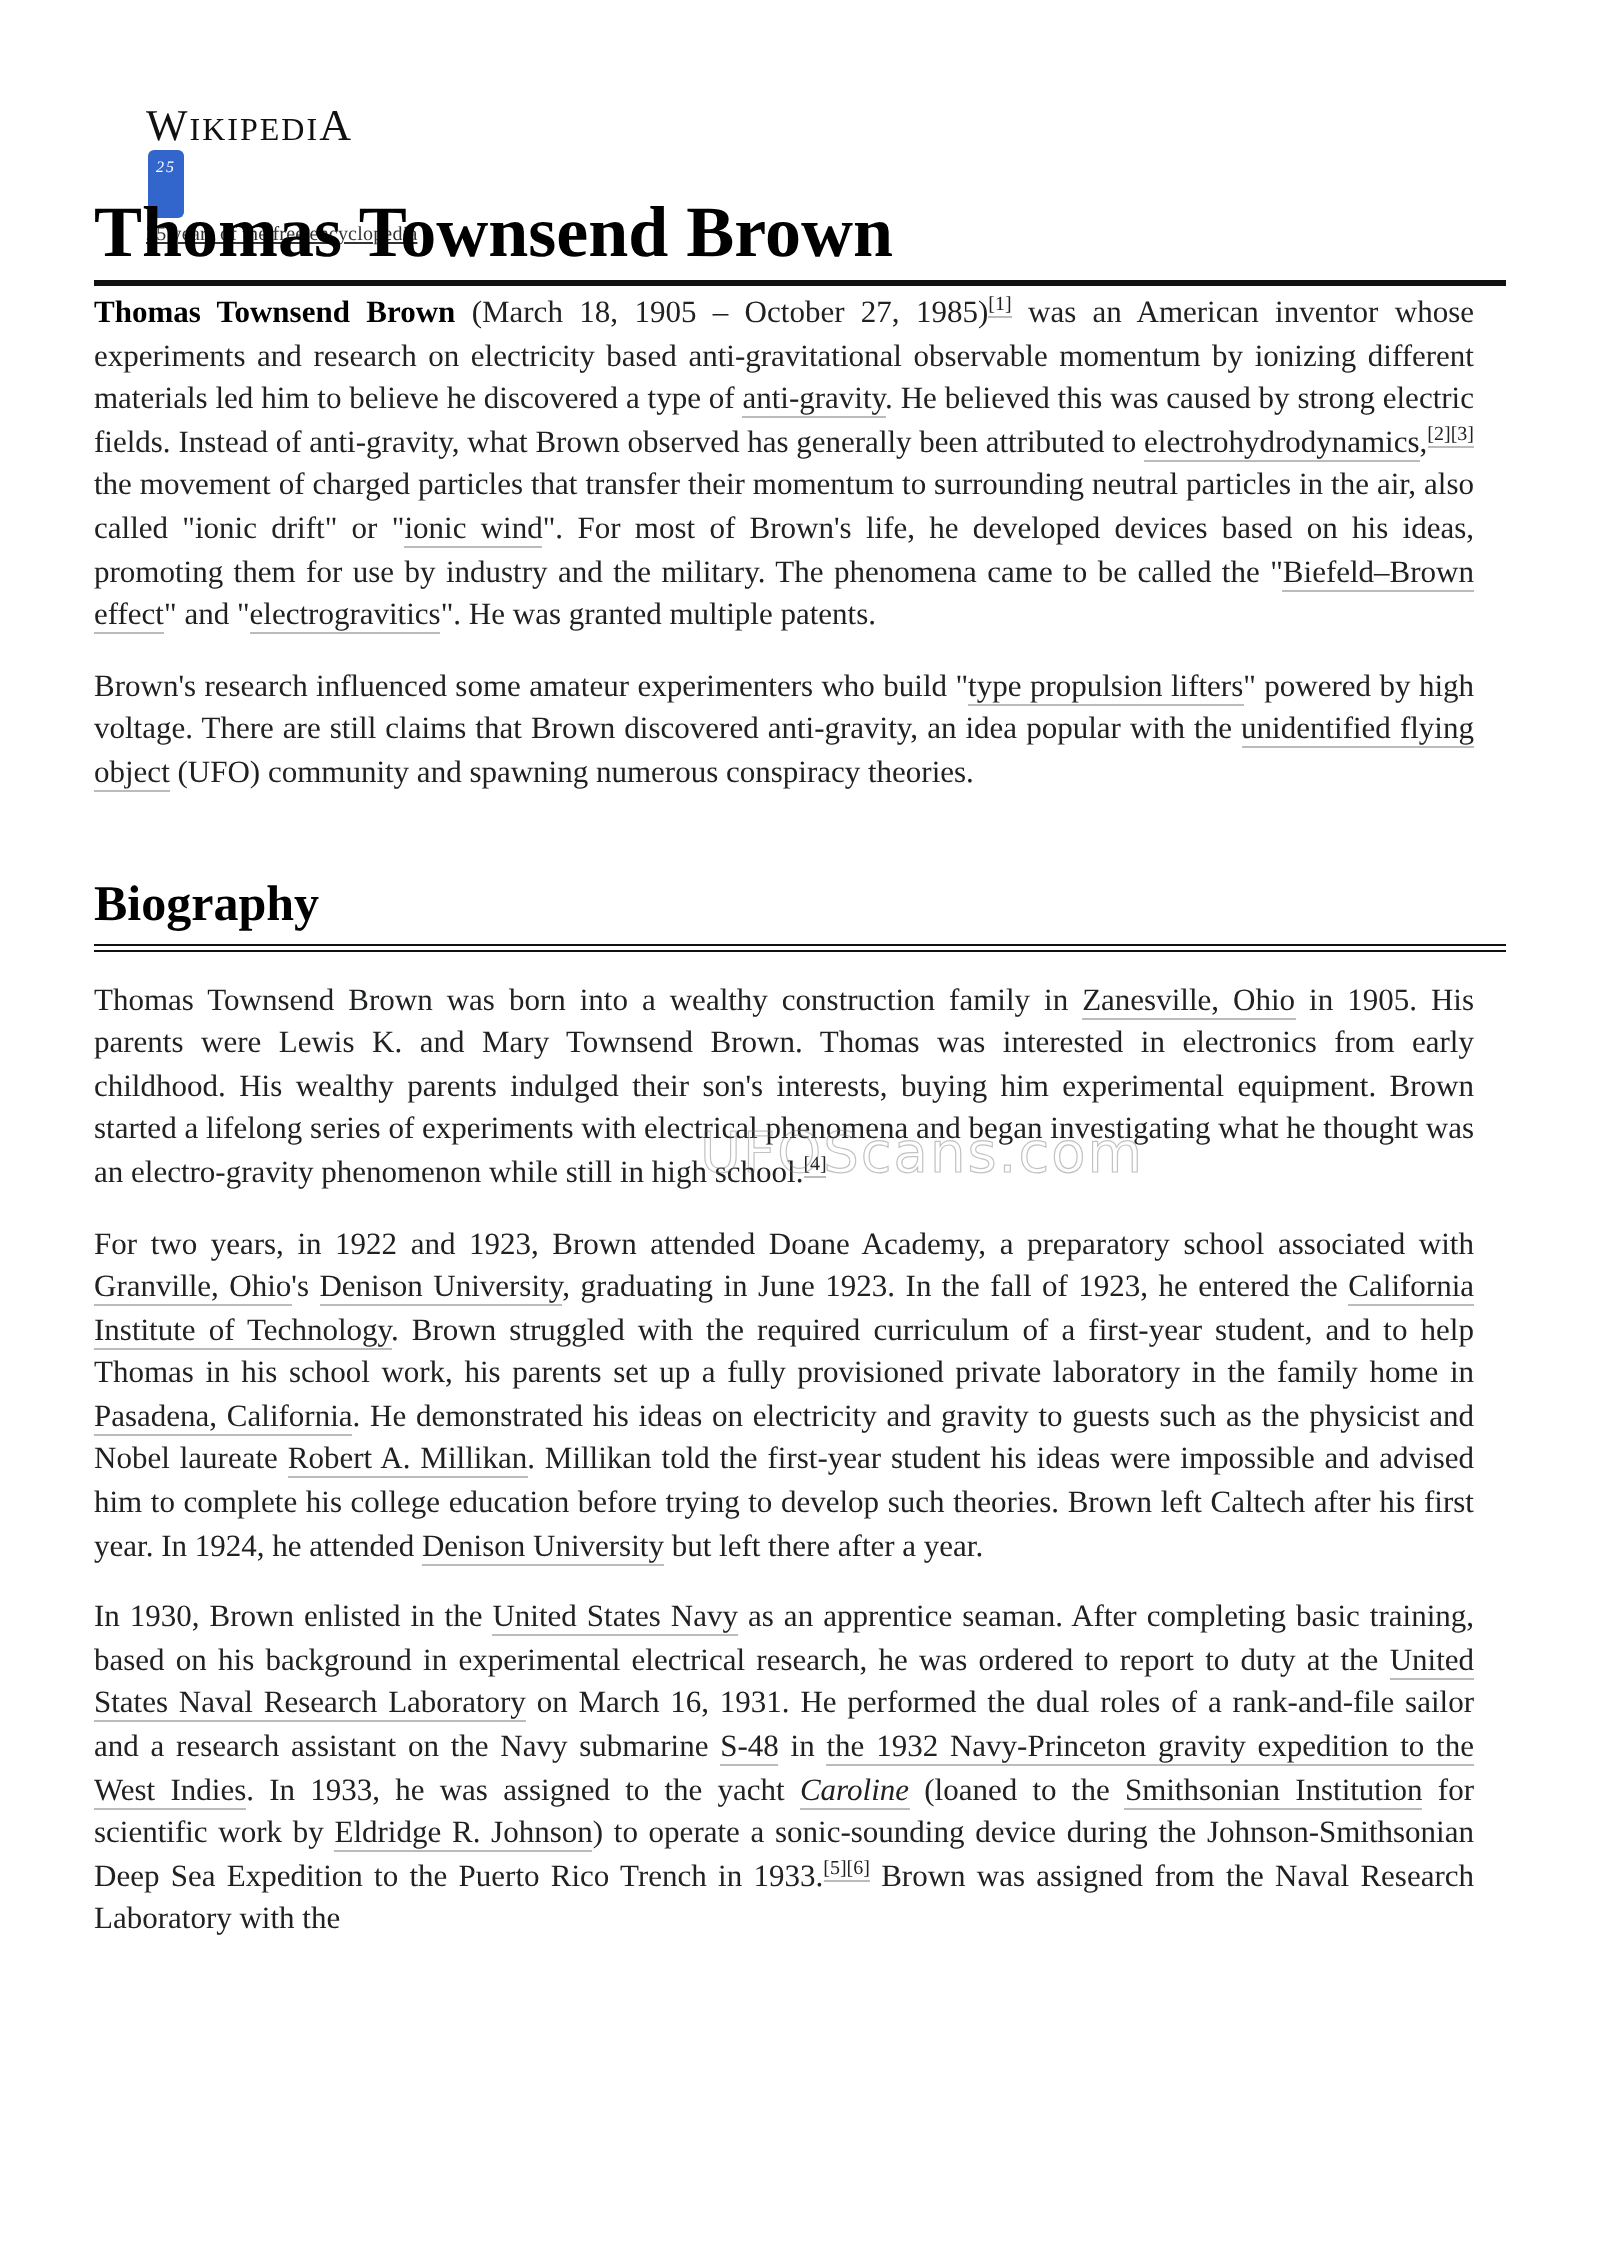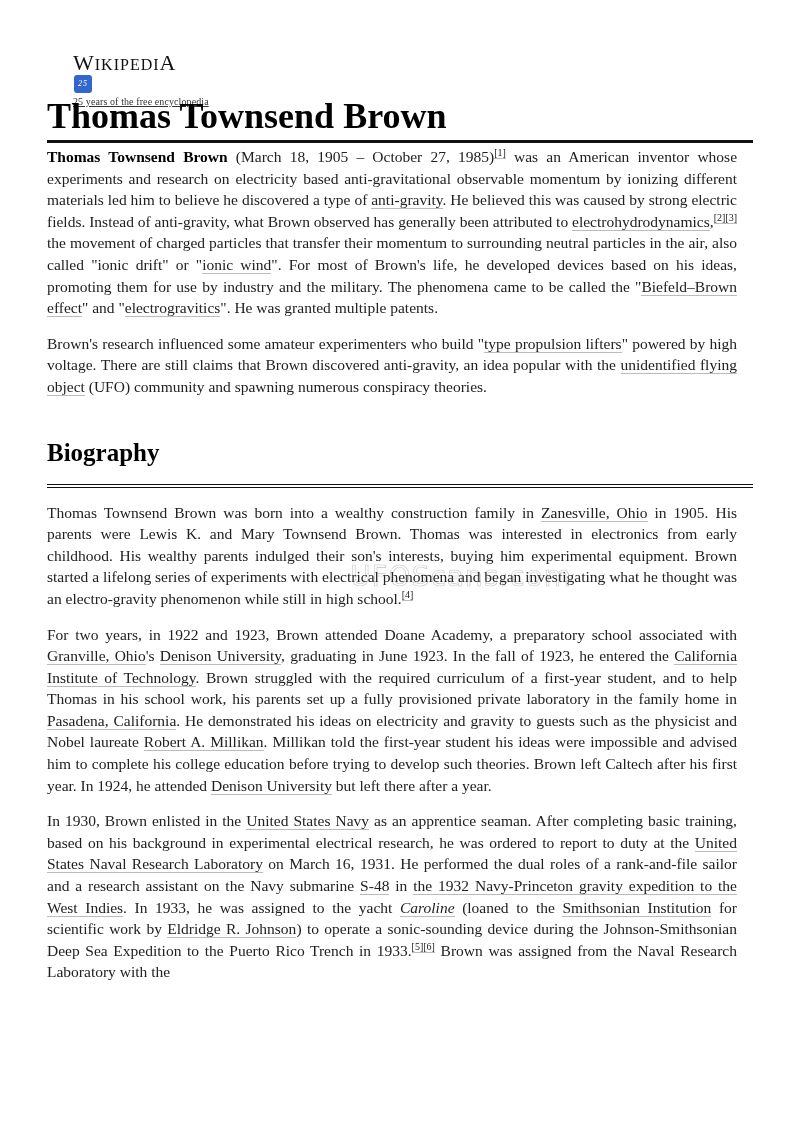--- a/index.html
+++ b/index.html
@@ -10,21 +10,21 @@
   }
   .page { position: absolute; left: 47px; top: 0; width: 706px; }
   .logo { position: absolute; left: 26px; top: 50px; }
   .wordmark {
     font-family: "Liberation Serif", serif; font-size: 20px; letter-spacing: 1px;
     color: #111; display: flex; align-items: flex-start; white-space: nowrap; flex-direction: column;
   }
   .wordmark .big { font-size: 22px; }
   .wordmark .sc { font-size: 16px; }
   .puzzle {
-    display: inline-block; width: 18px; height: 18px; margin-left: 1px;
+    display: inline-block; width: 18px; height: 34px; margin-left: 1px;
     background: #3366cc; border-radius: 3px; position: relative; top: -1px;
     color: #fff; font-size: 8px; line-height: 18px; text-align: center; font-style: italic;
   }
   .tagline {
     font-family: "Liberation Serif", serif; font-size: 10px; color: #333;
     margin-top: 2px; letter-spacing: 0.1px; text-decoration: underline;
   }
   h1 {
     position: absolute; left: 0; top: 94px; width: 706px; margin: 0;
     font-family: "Liberation Serif", serif; font-weight: bold; font-size: 36px;
@@ -35,21 +35,21 @@
   p {
     margin: 0 16px 14px 0; font-size: 14.2px; line-height: 21.6px; text-align: justify;
     font-family: "Liberation Serif", serif; font-size: 15.5px;
   }
   a.lnk { color: #202122; text-decoration: none; border-bottom: 1px solid #bbb; }
   sup.ref { font-size: 10px; line-height: 0; vertical-align: super; }
   sup.ref a { color: #202122; text-decoration: none; border-bottom: 1px solid #bbb; }
   h2 {
     margin: 40px 0 14px 0; font-family: "Liberation Serif", serif; font-weight: bold;
     font-size: 25px; line-height: 30px; color: #000;
-    padding-bottom: 16px; border-bottom: 4px double #111;
+    padding-bottom: 4px; border-bottom: 4px double #111;
   }
   b.lead { font-weight: bold; color: #000; }
   .watermark {
     position: absolute; left: 303px; top: 560px; font-family: "DejaVu Sans", sans-serif;
     font-size: 28px; color: rgba(150,150,150,0.35); letter-spacing: 1px;
     pointer-events: none; -webkit-text-stroke: 0.6px rgba(120,120,120,0.45); color: transparent;
   }
 </style>
 </head>
 <body>

